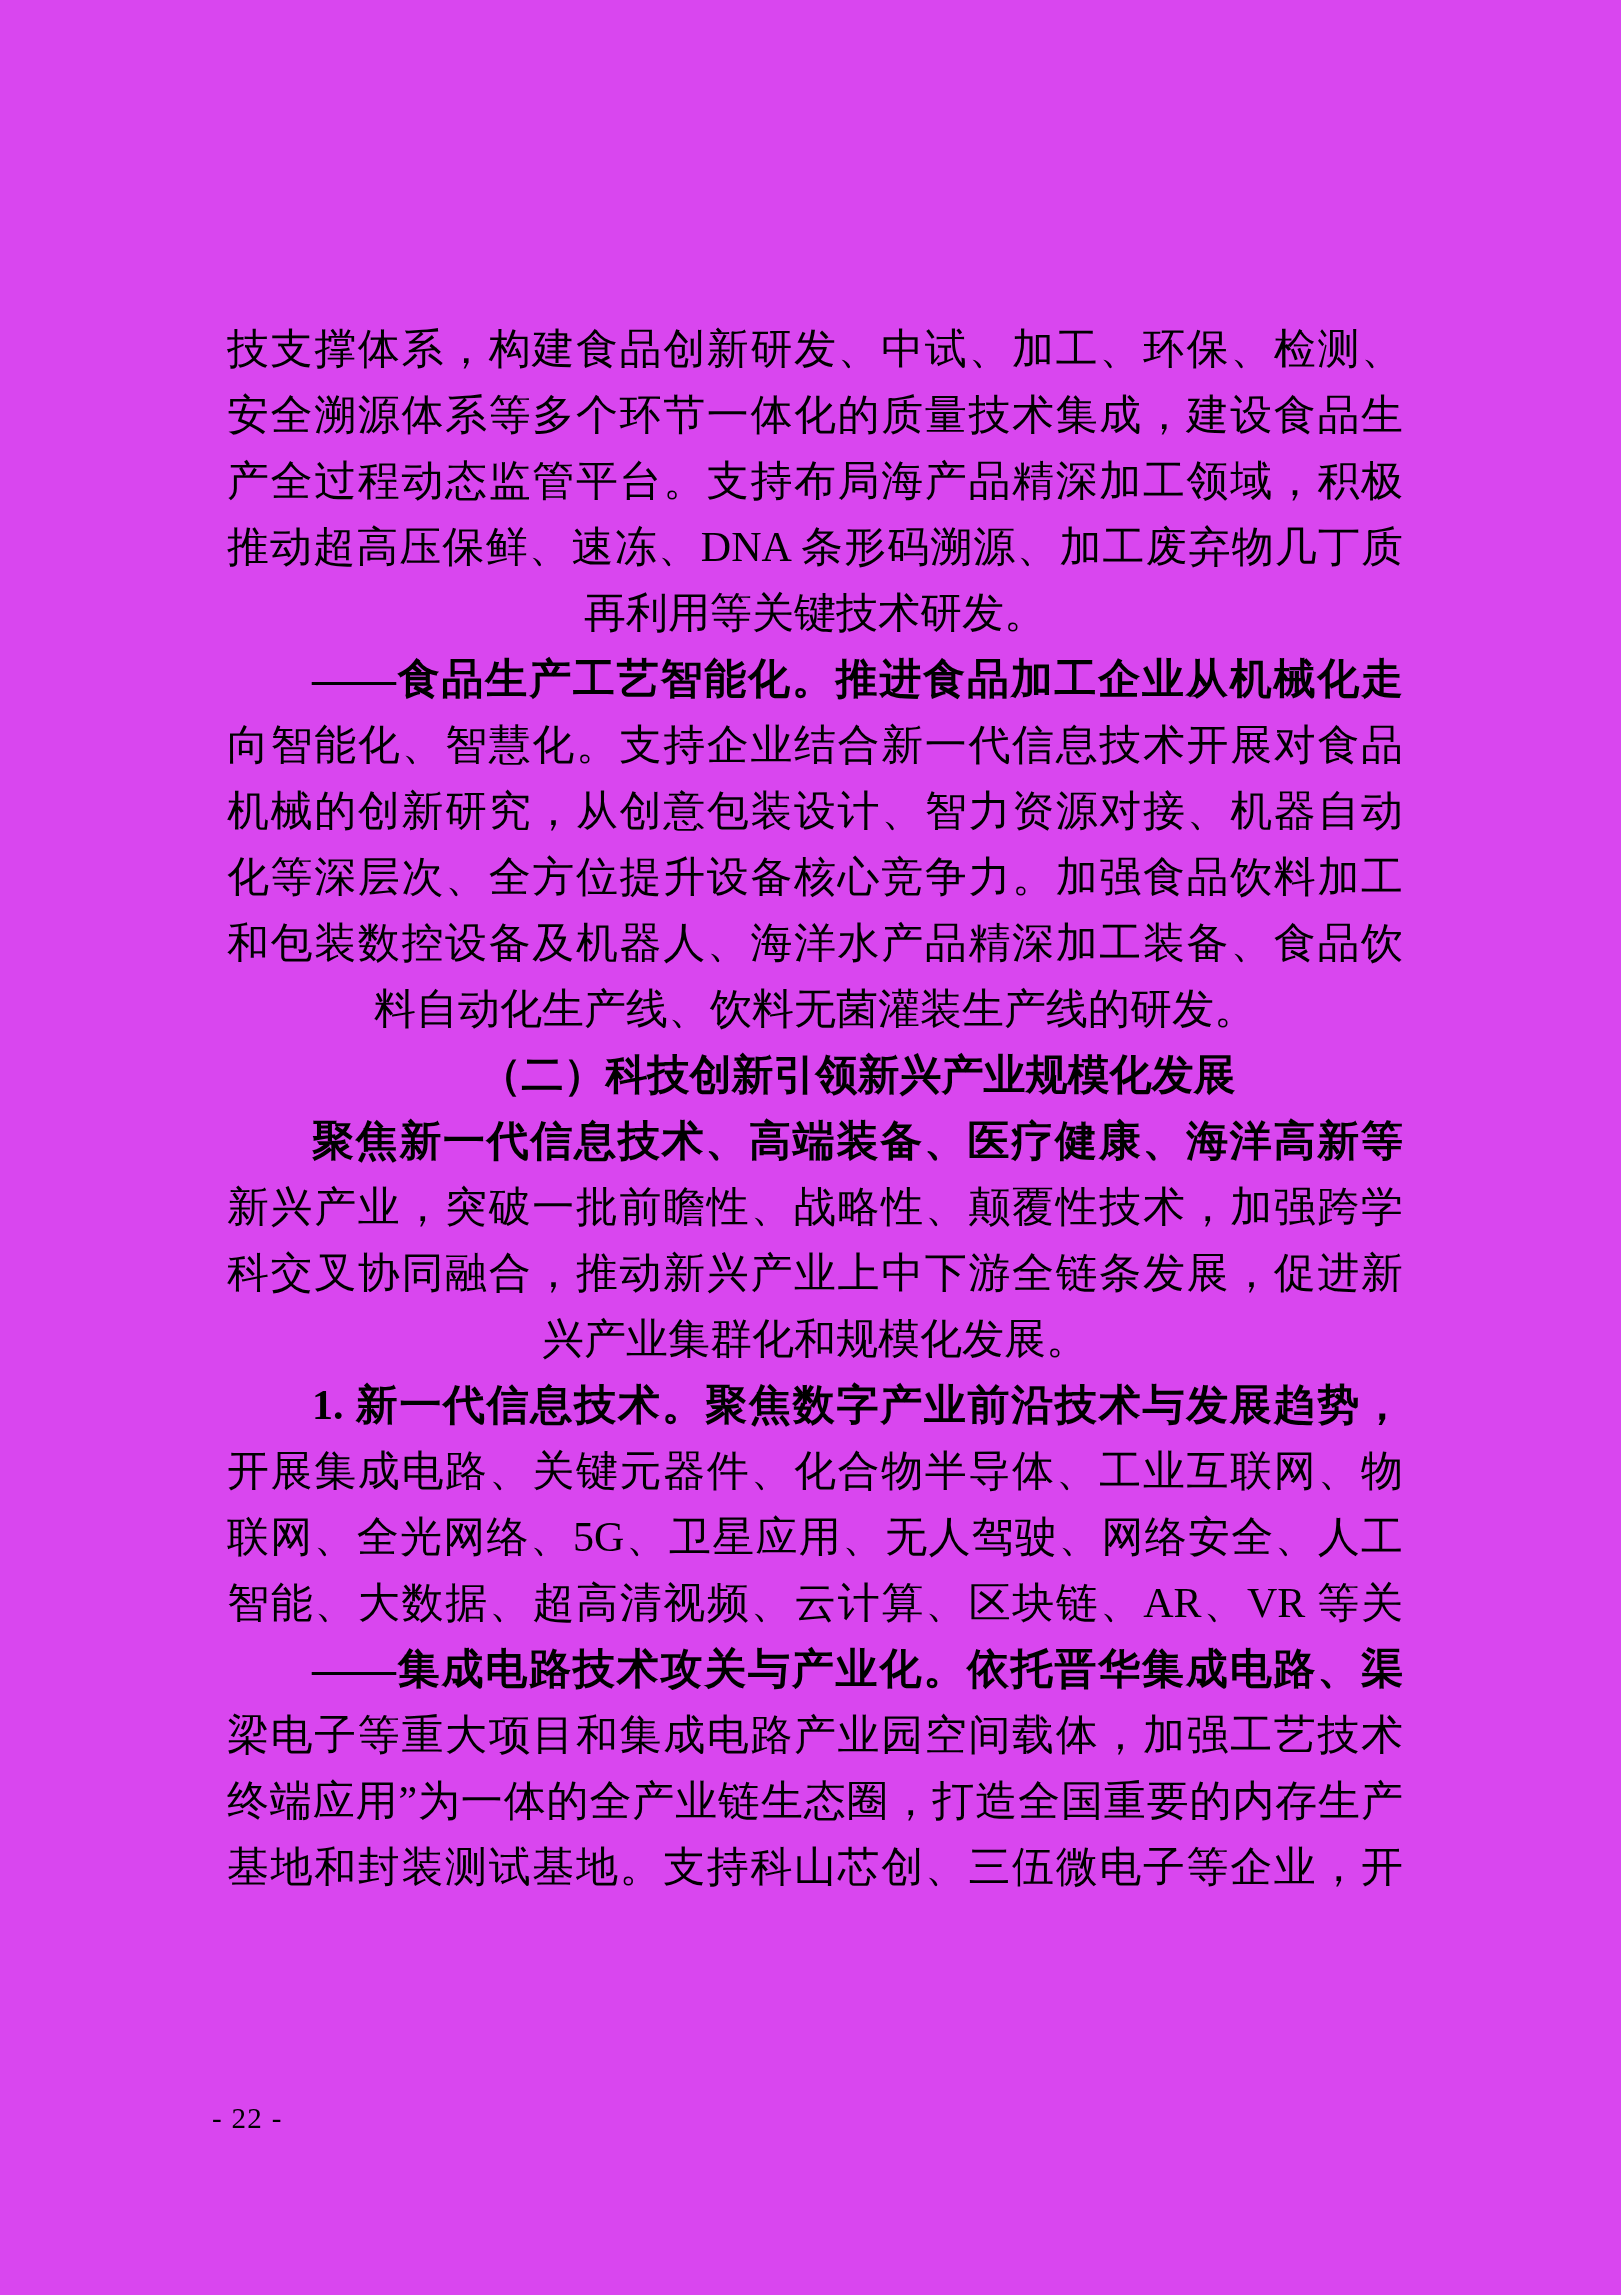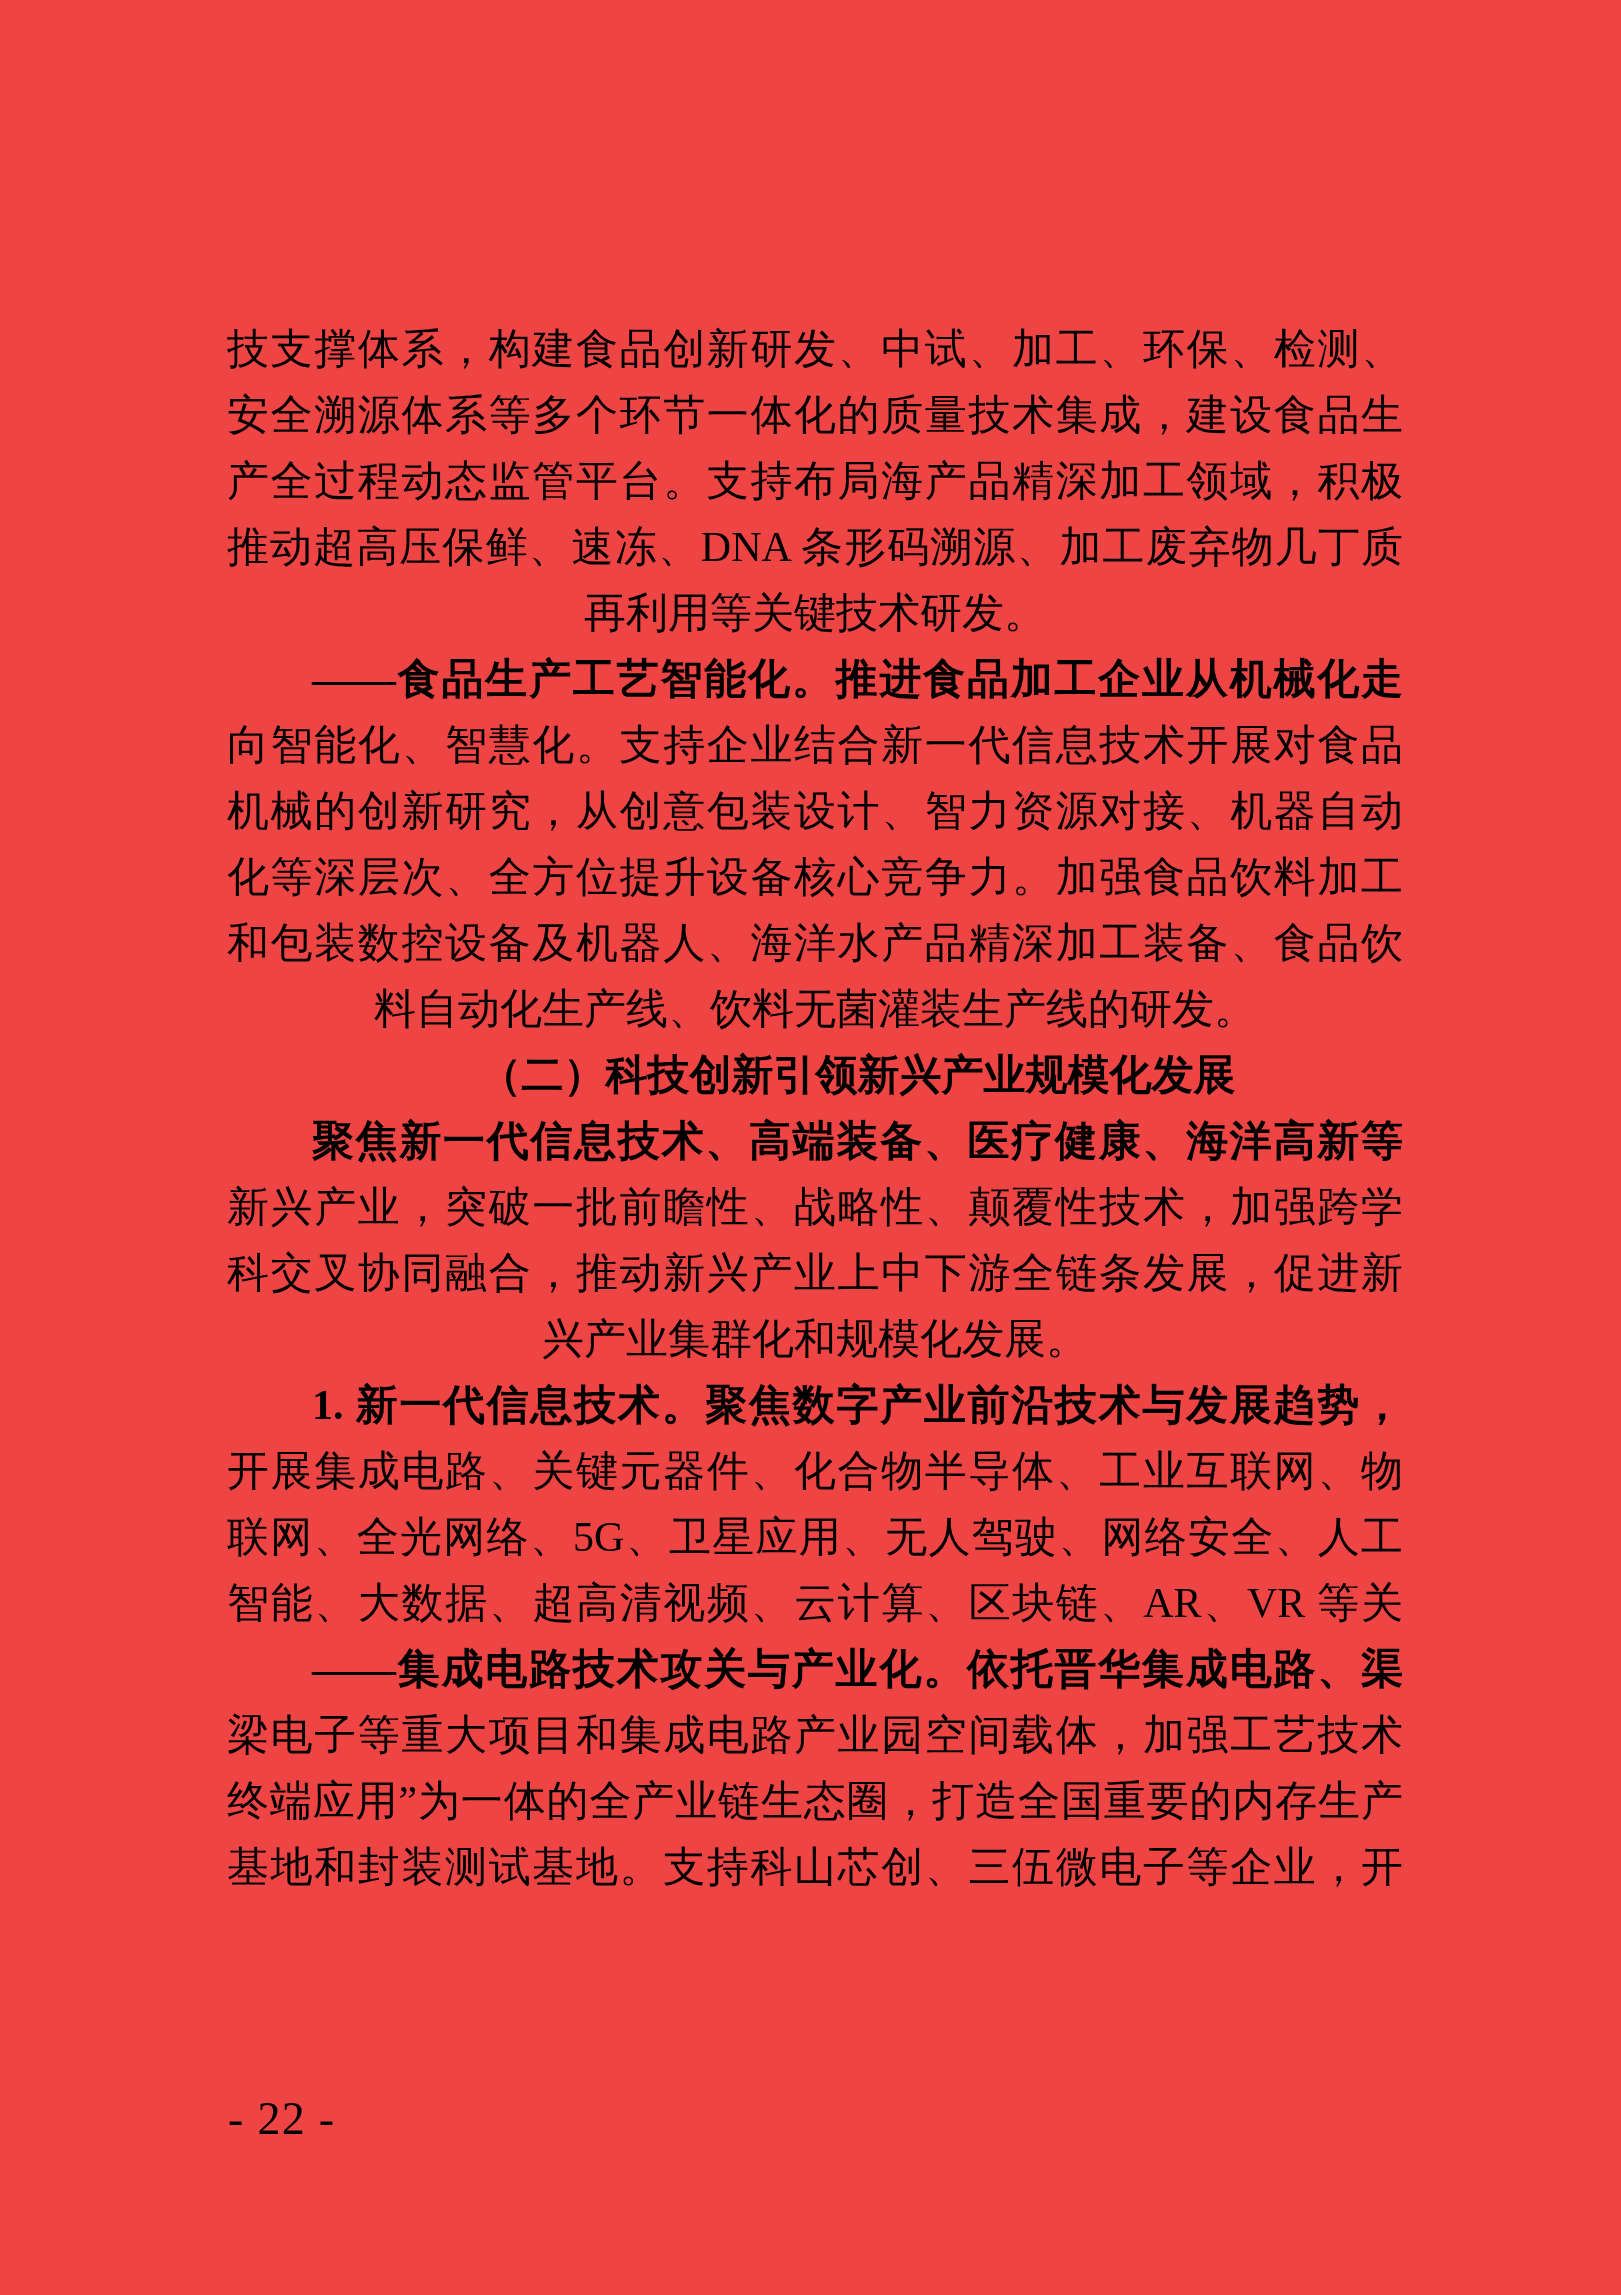--- a/index.html
+++ b/index.html
@@ -1,20 +1,20 @@
 <!DOCTYPE html>
 <html style="font-size:10.5px"><head>
 <meta charset="utf-8">
 <style>
   html, body { margin: 0; padding: 0; }
   .page {
     position: relative;
     width: 1621px;
     height: 2295px;
-    background: #ef4444;
+    background: #d946ef;
     overflow: hidden;
     font-family: "Liberation Serif", "DejaVu Serif", serif;
     color: #000000;
   }
   .doc-body {
     position: absolute;
     left: 227px;
     top: 316px;
     width: 1176px;
   }
@@ -27,23 +27,23 @@
     letter-spacing: 0;
   }
   .j {
     text-align: justify;
     text-align-last: justify;
     text-justify: inter-character;
   }
   .i { text-indent: 85px; font-weight: bold; }
   .folio {
     position: absolute;
-    left: 228px;
+    left: 212px;
     top: 2099px;
-    font-size: 46px;
+    font-size: 29px;
     line-height: 39px;
     letter-spacing: 1.3px;
     color: #000000;
   }
 </style>
 </head>
 <body>
 
 <div class="page">
   <div class="doc-body">

